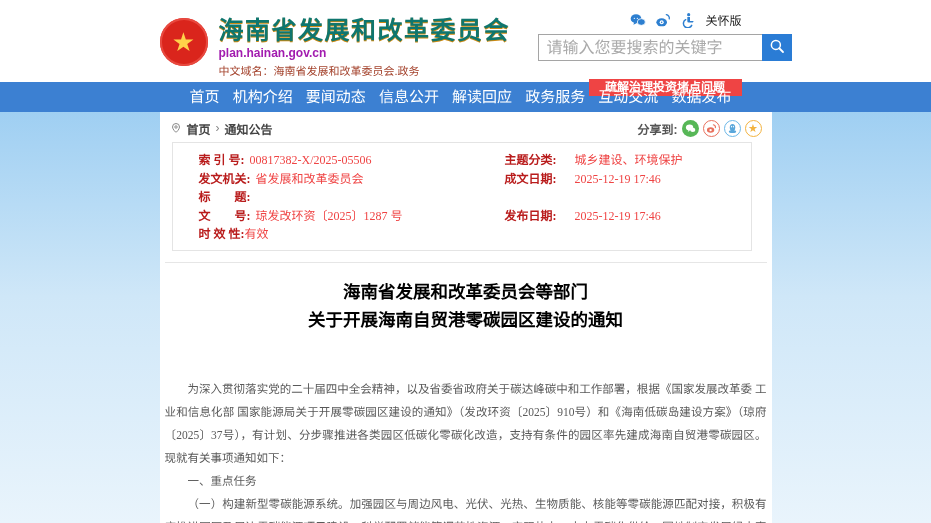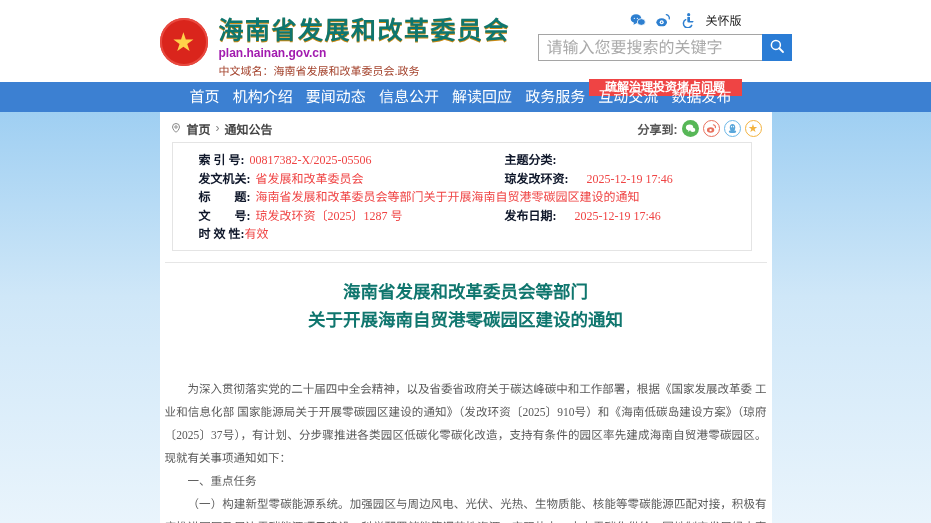--- a/index.html
+++ b/index.html
@@ -57,27 +57,27 @@
   .sc-wechat { background:#57b757; }
   .sc-weibo { border:1px solid #e8705d; background:#fff; }
   .sc-qq { border:1px solid #6cb8e8; background:#fff; }
   .sc-star { border:1px solid #f3b33f; background:#fff; color:#f3b33f; font-size:11px; line-height:1; }
 
   .meta-box { margin:3px 20px 0 12px; border:1px solid #e4e4e4; padding:8px 10px 6px 26px;
     font-family:"Liberation Serif","DejaVu Serif",serif; font-size:12px; }
   .meta-row { display:flex; line-height:18.5px; }
   .meta-cell-left { width:306px; display:flex; gap:5px; }
   .meta-cell-right { flex:1; display:flex; gap:18px; }
-  .meta-label { color:#0f172a; font-weight:bold; white-space:pre; flex-shrink:0; }
+  .meta-label { color:#b91c1c; font-weight:bold; white-space:pre; flex-shrink:0; }
   .meta-value { color:#ef4444; }
 
   .sep-line { border:none; border-top:1px solid #e6e6e6; margin:11px 5px 0 5px; }
 
   .doc-title { margin:15px 0 0; text-align:center; font-family:"Liberation Serif","DejaVu Serif",serif;
-    font-size:17.5px; font-weight:bold; color:#0f766e; line-height:28px; }
+    font-size:17.5px; font-weight:bold; color:#000000; line-height:28px; }
 
   .article { margin-top:44px; padding:0 5px; font-family:"Liberation Serif","DejaVu Serif",serif;
     font-size:11.5px; line-height:23px; color:#595959; text-align:justify; }
   .article p { margin:0; text-indent:2em; }
   .article p.no-indent { text-indent:0; }
 </style>
 </head>
 <body>
 
 <div class="page">
@@ -194,35 +194,35 @@
       </div>
 
       <div class="meta-box">
         <div class="meta-row">
           <div class="meta-cell-left">
             <span class="meta-label">索 引 号:</span>
             <span class="meta-value">00817382-X/2025-05506</span>
           </div>
           <div class="meta-cell-right">
             <span class="meta-label">主题分类:</span>
+            <span class="meta-value">城乡建设、环境保护</span>
           </div>
         </div>
         <div class="meta-row">
           <div class="meta-cell-left">
             <span class="meta-label">发文机关:</span>
             <span class="meta-value">省发展和改革委员会</span>
           </div>
           <div class="meta-cell-right">
-            <span class="meta-label">琼发改环资:</span>
+            <span class="meta-label">成文日期:</span>
             <span class="meta-value">2025-12-19 17:46</span>
           </div>
         </div>
         <div class="meta-row">
           <span class="meta-label">标　　题:</span>
-          <span class="meta-value" style="margin-left:5px;">海南省发展和改革委员会等部门关于开展海南自贸港零碳园区建设的通知</span>
         </div>
         <div class="meta-row">
           <div class="meta-cell-left">
             <span class="meta-label">文　　号:</span>
             <span class="meta-value">琼发改环资〔2025〕1287 号</span>
           </div>
           <div class="meta-cell-right">
             <span class="meta-label">发布日期:</span>
             <span class="meta-value">2025-12-19 17:46</span>
           </div>

